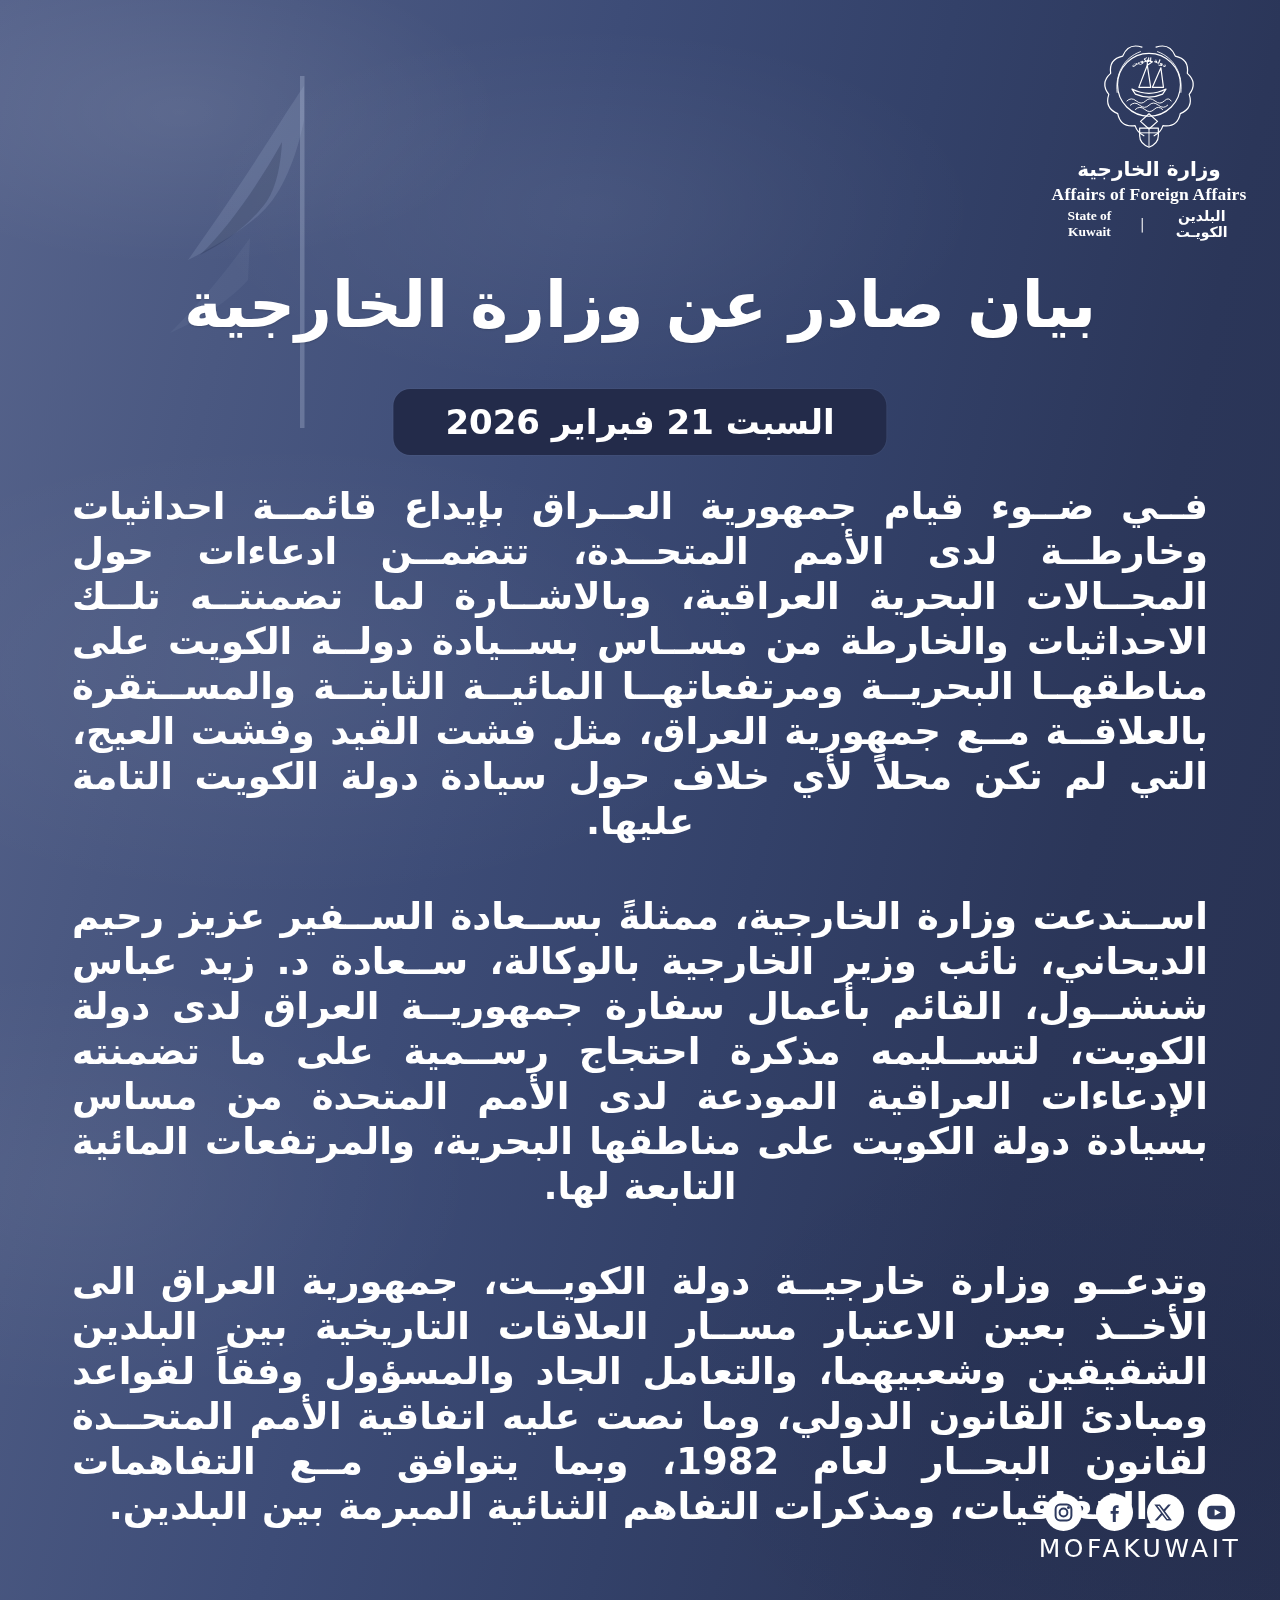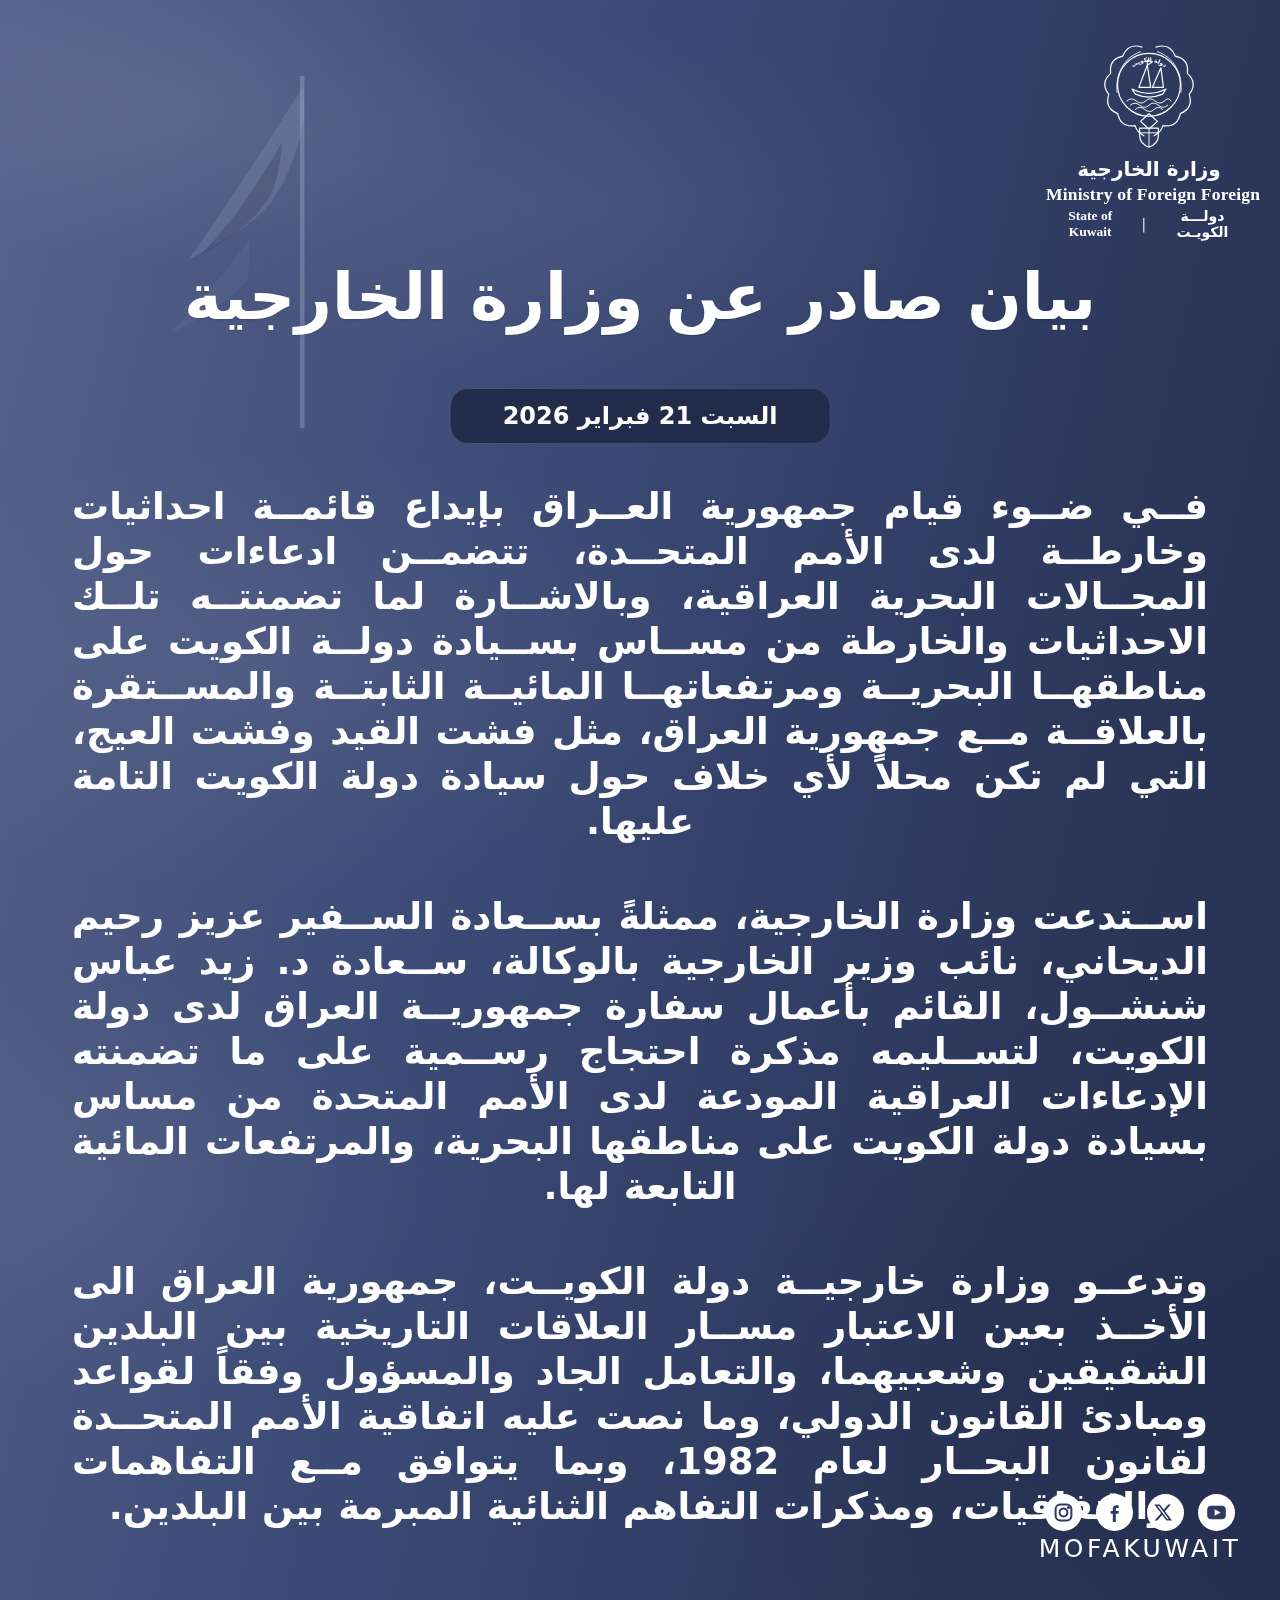--- a/index.html
+++ b/index.html
@@ -32,32 +32,32 @@
   .logo-block svg { display: block; margin: 0 auto; }
   .logo-ar   { font-size: 20px; font-weight: 700; margin-top: 7px; direction: rtl; }
   .logo-en   { font-family: "Liberation Serif", serif; font-weight: 700; font-size: 17.5px; margin-top: 3px; letter-spacing: 0.2px; white-space: nowrap; }
   .logo-sub  { margin-top: 3px; font-size: 13.5px; display: flex; justify-content: center; align-items: center; gap: 7px; }
   .logo-sub .en { font-family: "Liberation Serif", serif; font-weight: 700; }
   .logo-sub .bar { font-weight: 400; opacity: 0.9; }
   .logo-sub .ar { font-weight: 700; direction: rtl; font-size: 14px; }
 
   
   .title {
-    position: absolute; top: 252px; left: 0; width: 100%;
+    position: absolute; top: 260px; left: 0; width: 100%;
     text-align: center; direction: rtl;
     font-size: 64px; font-weight: 700; line-height: 90px;
     margin: 0;
     text-shadow: 0 1px 2px rgba(0,0,0,0.15);
   }
   .date-pill {
     position: absolute; top: 389px; left: 50%; transform: translateX(-50%);
     background: #232b4a;
     border-radius: 17px;
     padding: 13px 52px;
-    font-size: 24px; font-weight: 700; direction: rtl; white-space: nowrap;
+    font-size: 34px; font-weight: 700; direction: rtl; white-space: nowrap;
     box-shadow: 0 0 0 1px rgba(255,255,255,0.03);
   }
 
   
   .content { position: absolute; top: 484px; left: 72px; width: 1136px; }
   .content p {
     margin: 0 0 50px 0;
     direction: rtl;
     text-align: justify;
     text-align-last: center;
@@ -112,25 +112,25 @@
     <path d="M34,71 q5,-5 11,0 t11,0 t11,0 t11,0 t8,0" stroke-width="1.1"></path>
     <path d="M38,76 q5,-5 11,0 t11,0 t11,0 t11,0" stroke-width="1.1"></path>
     <path d="M44,81 q5,-5 11,0 t11,0 t10,0" stroke-width="1.1"></path>
 
     <path d="M60,86 L70,95 L60,104 L50,95 Z"></path>
     <path d="M49,103 L71,103 L71,112 Q71,121 60,125.5 Q49,121 49,112 Z"></path>
     <path d="M60,103 L60,124.5" stroke-width="1.1"></path>
     <path d="M49,108.5 L71,108.5" stroke-width="1.1"></path>
   </svg>
   <div class="logo-ar">وزارة الخارجية</div>
-  <div class="logo-en">Ministry of Foreign Foreign</div>
+  <div class="logo-en">Affairs of Foreign Affairs</div>
   <div class="logo-sub">
     <span class="en">State of Kuwait</span>
     <span class="bar">|</span>
-    <span class="ar">دولـــة الكويـت</span>
+    <span class="ar">البلدين الكويـت</span>
   </div>
 </header>
 
 <h1 class="title">بيان صادر عن وزارة الخارجية</h1>
 
 <div class="date-pill">السبت 21 فبراير 2026</div>
 
 <main class="content">
   <p>فــي ضــوء قيام جمهورية العــراق بإيداع قائمــة احداثيات وخارطــة لدى الأمم المتحــدة، تتضمــن ادعاءات حول المجــالات البحرية العراقية، وبالاشــارة لما تضمنتــه تلــك الاحداثيات والخارطة من مســاس بســيادة دولــة الكويت على مناطقهــا البحريــة ومرتفعاتهــا المائيــة الثابتــة والمســتقرة بالعلاقــة مــع جمهورية العراق، مثل فشت القيد وفشت العيج، التي لم تكن محلاً لأي خلاف حول سيادة دولة الكويت التامة عليها.</p>
   <p>اســتدعت وزارة الخارجية، ممثلةً بســعادة الســفير عزيز رحيم الديحاني، نائب وزير الخارجية بالوكالة، ســعادة د. زيد عباس شنشــول، القائم بأعمال سفارة جمهوريــة العراق لدى دولة الكويت، لتســليمه مذكرة احتجاج رســمية على ما تضمنته الإدعاءات العراقية المودعة لدى الأمم المتحدة من مساس بسيادة دولة الكويت على مناطقها البحرية، والمرتفعات المائية التابعة لها.</p>

